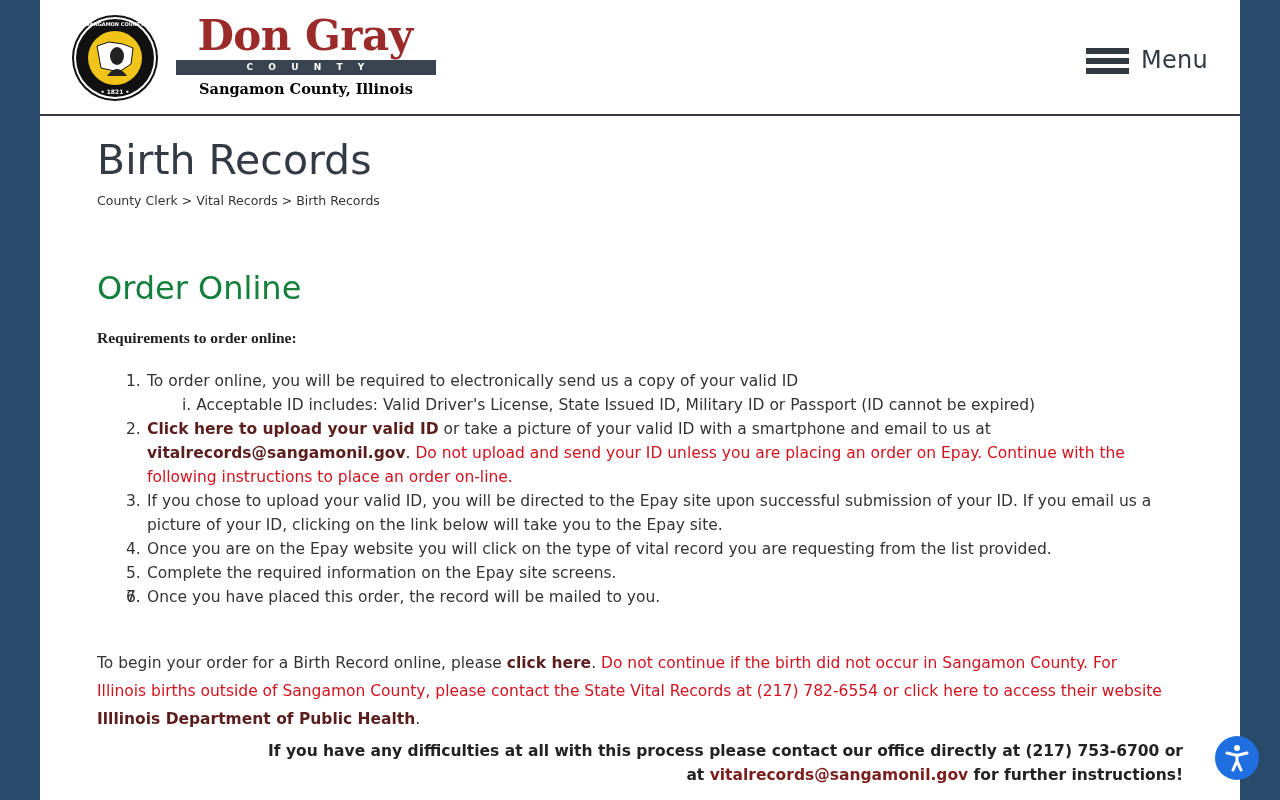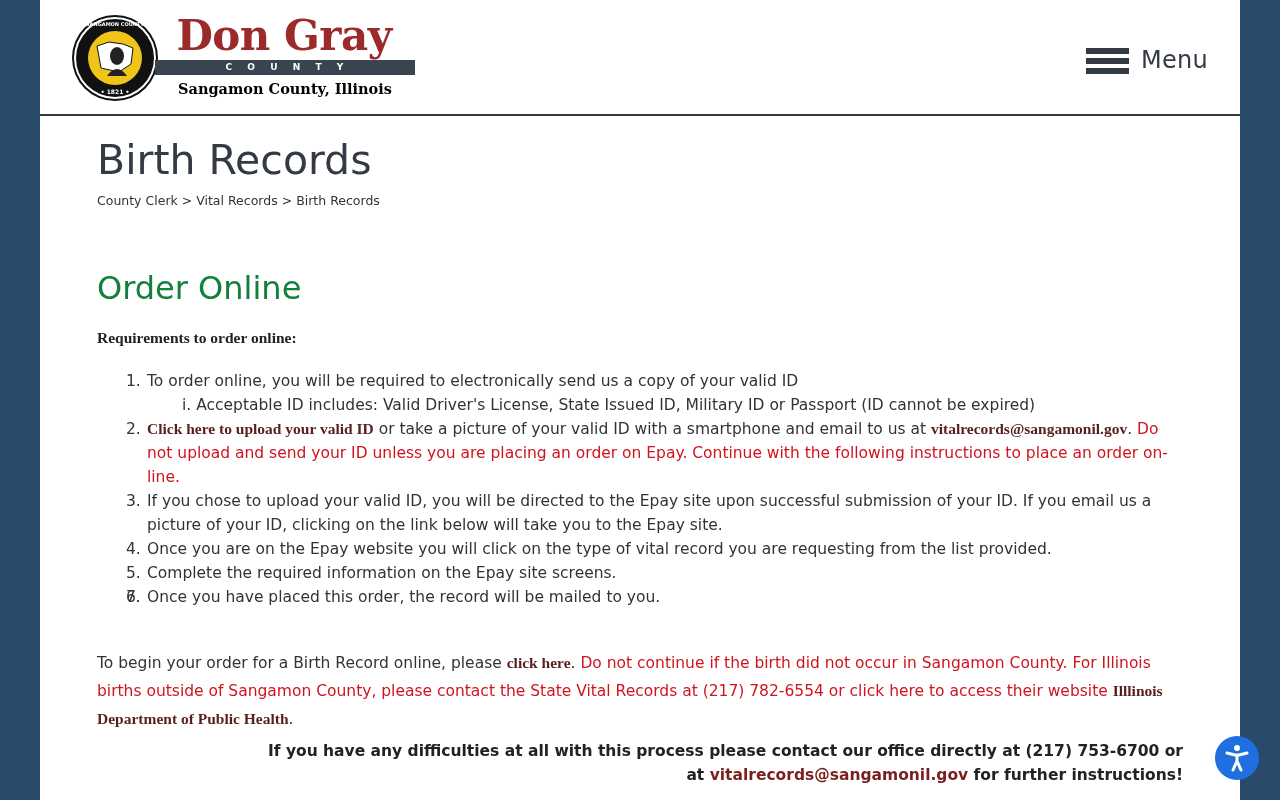--- a/index.html
+++ b/index.html
@@ -13,21 +13,21 @@
     position: absolute; left: 40px; top: 0; width: 1200px; height: 800px;
     background: #ffffff;
   }
   .header {
     position: relative; height: 116px;
     border-bottom: 2px solid #333a44;
   }
   .seal {
     position: absolute; left: 31px; top: 14px; width: 88px; height: 88px;
   }
-  .wordmark { position: absolute; left: 114px; top: 10px; width: 262px; height: 92px; }
+  .wordmark { position: absolute; left: 135px; top: 10px; width: 262px; height: 92px; }
   .wm-name {
     position: absolute; left: 0; top: 0; width: 260px; text-align: center;
     font-family: "DejaVu Serif", serif; font-weight: bold;
     font-size: 42px; color: #9b2a2a; letter-spacing: -0.5px; line-height: 52px;
   }
   .wm-bar {
     position: absolute; left: 1px; top: 50px; width: 260px; height: 15px;
     background: #3a4451; color: #fff;
     font-family: "DejaVu Sans", sans-serif; font-weight: bold;
     font-size: 9px; letter-spacing: 15.2px; text-align: center; line-height: 15px;
@@ -67,21 +67,21 @@
     font-size: 15.5px; font-weight: bold; color: #222; font-family: Liberation Serif, serif;
   }
   ol.steps {
     position: absolute; top: 251px; left: 0; width: 1090px;
     list-style: none; font-size: 15.5px; line-height: 24px; color: #333;
   }
   ol.steps li { position: relative; padding-left: 50px; }
   ol.steps li .num { position: absolute; left: 29px; top: 0; }
   .sub { padding-left: 35px; }
   .red { color: #d0141f; }
-  a.boldlink { color: #5a1e1e; font-weight: bold; text-decoration: none; font-family: Liberation Serif, serif; }
+  a.boldlink { color: #5a1e1e; font-weight: bold; text-decoration: none; }
   .para {
     position: absolute; top: 531px; left: 0; width: 1070px;
     font-size: 15.5px; line-height: 28px; color: #333;
   }
   .contact {
     position: absolute; top: 621px; left: 0; width: 1086px; text-align: right;
     font-size: 15.5px; line-height: 24px; font-weight: bold; color: #222;
   }
   .contact a { color: #7a1e1e; text-decoration: none; }
   .a11y {

